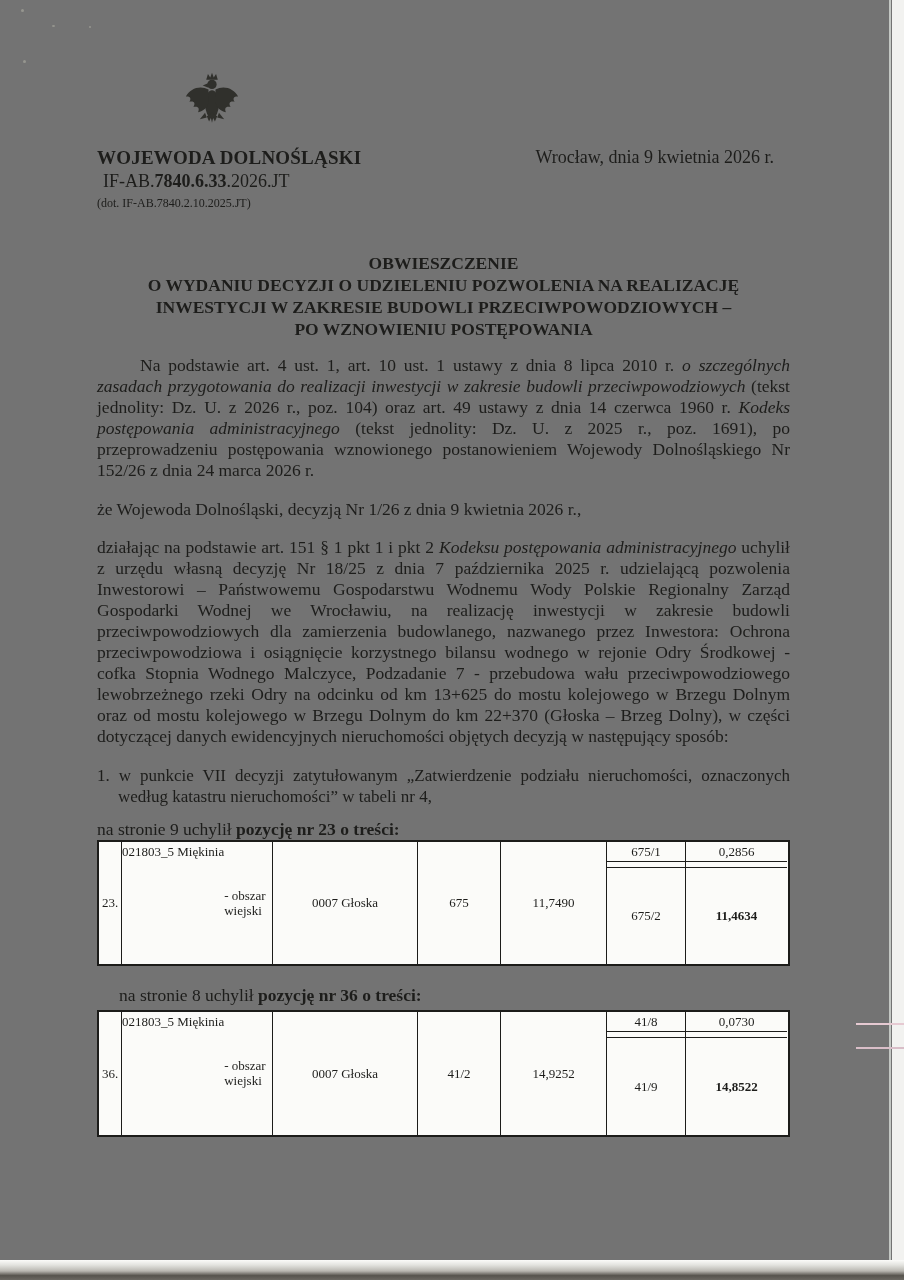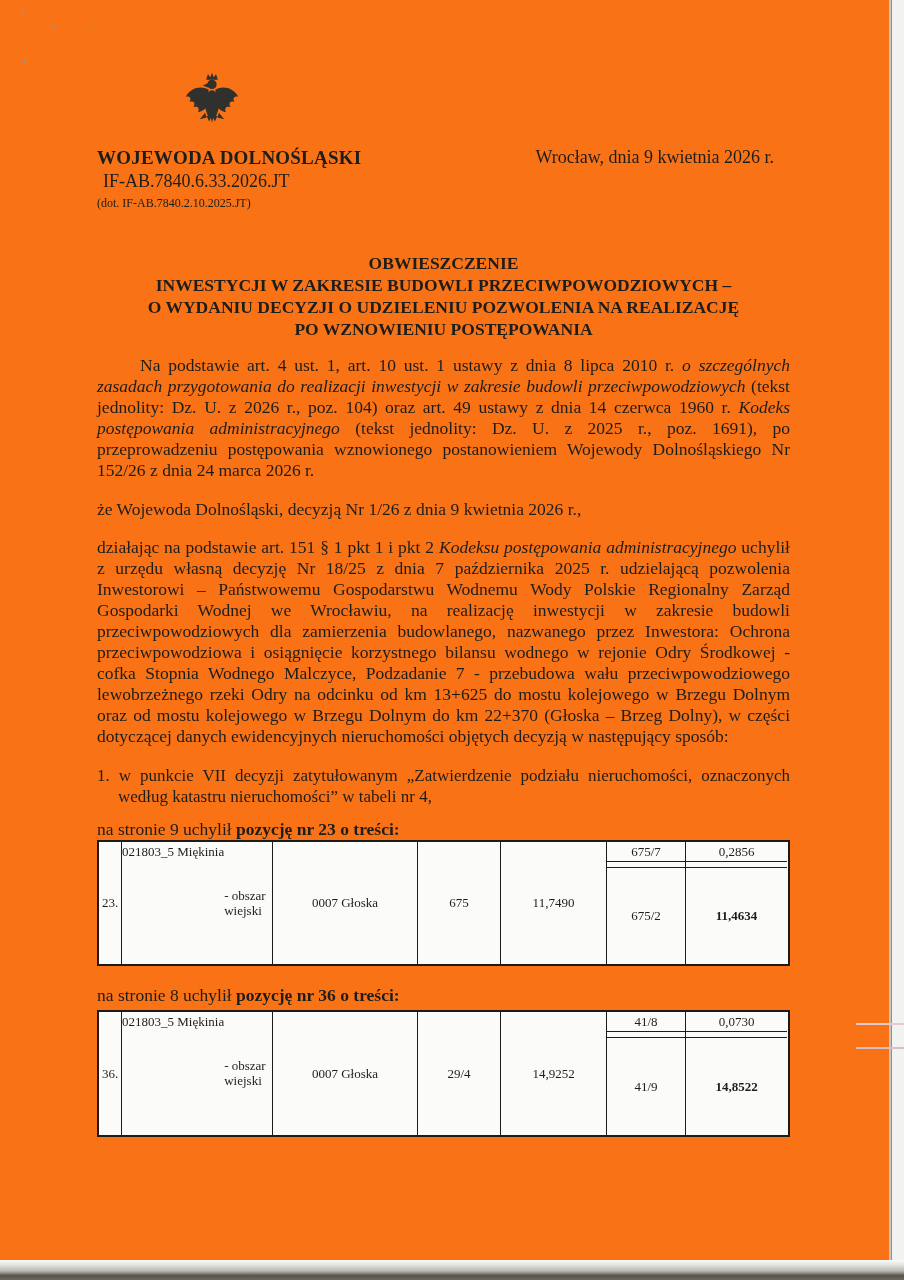--- a/index.html
+++ b/index.html
@@ -1,20 +1,20 @@
 <!DOCTYPE html>
 <html lang="pl"><head>
 <meta charset="utf-8">
 <style>
   html,body{margin:0;padding:0;background:#e9e9e7;}
   .page{
     position:relative;
     width:904px;height:1280px;
     margin:0 auto;
-    background:#f97316;
+    background:#737373;
     overflow:hidden;
     font-family:"Liberation Serif", serif;
     color:#1d1d1b;
   }
   
   .scan-right-bg{position:absolute;top:0;right:0;width:12px;height:100%;background:#f2f2f0;}
   .scan-right-line{position:absolute;top:0;left:889px;width:2px;height:100%;background:#c3c7c3;}
   .scan-bottom-band{
     position:absolute;left:0;bottom:0;width:100%;height:20px;
     background:linear-gradient(to bottom,#fbfbf9 0%,#e3e3df 25%,#b9b7b1 55%,#57544e 78%,#6b6862 100%);
@@ -25,33 +25,33 @@
   .speck{position:absolute;border-radius:50%;background:#96968f;}
   .speck.s1{left:21px;top:9px;width:3px;height:3px;}
   .speck.s2{left:52px;top:25px;width:3px;height:2px;}
   .speck.s3{left:89px;top:26px;width:2px;height:2px;}
   .speck.s4{left:23px;top:60px;width:3px;height:3px;}
   
   .content{position:absolute;left:97px;top:0;width:693px;}
   .emblem-row{margin-top:72px;margin-left:86px;height:70px;}
   .authority{margin-top:6px;font-size:19px;font-weight:700;line-height:20px;letter-spacing:.2px;}
   .case-line{margin-top:4px;padding-left:6px;font-size:18px;line-height:19px;}
-  .case-line .bold{font-weight:400;}
+  .case-line .bold{font-weight:700;}
   .ref-line{margin-top:3px;font-size:12px;line-height:19px;}
   .place-date{position:absolute;top:147px;right:16px;font-size:18px;line-height:20px;}
   .doc-title{margin-top:39px;text-align:center;font-weight:700;font-size:17.5px;line-height:22px;}
   .para{font-size:17.5px;line-height:21px;text-align:justify;}
   .p-legal{margin-top:15px;text-indent:43px;}
   .p-zawiadamiam{margin-top:16px;text-align:center;font-weight:700;font-size:17.5px;line-height:21px;}
   .p-intro{margin-top:16px;text-align:left;}
   .p-decision{margin-top:8px;}
   .list-item{margin-top:8px;padding-left:21px;text-indent:-21px;font-size:17px;line-height:21px;text-align:justify;}
   .table-label{margin-top:12px;font-size:17.5px;line-height:21px;}
   .table-label .bold{font-weight:700;}
-  .table-label.second{margin-top:19px;}
+  .table-label.second{margin-top:19px;margin-left:22px;}
   em{font-style:italic;}
   
   .doc-table{
     display:grid;
     grid-template-columns:23px 151px 145px 83px 106px 79px 101px;
     grid-template-rows:20px 5px 1fr;
     border:2.5px solid #1c1c1a;
     background:#fbfbf9;
     box-sizing:border-box;
     height:126px;
@@ -111,22 +111,22 @@
     <div class="authority">WOJEWODA DOLNOŚLĄSKI</div>
 
     <div class="case-line"><span>IF-AB.</span><span class="bold">7840.6.33</span><span>.2026.JT</span></div>
 
     <div class="ref-line">(dot. IF-AB.7840.2.10.2025.JT)</div>
 
     <div class="place-date">Wrocław, dnia 9 kwietnia 2026 r.</div>
 
     <div class="doc-title">
       <div>OBWIESZCZENIE</div>
+      <div>O WYDANIU DECYZJI O UDZIELENIU POZWOLENIA NA REALIZACJĘ</div>
       <div>INWESTYCJI W ZAKRESIE BUDOWLI PRZECIWPOWODZIOWYCH –</div>
-      <div>O WYDANIU DECYZJI O UDZIELENIU POZWOLENIA NA REALIZACJĘ</div>
       <div>PO WZNOWIENIU POSTĘPOWANIA</div>
     </div>
 
     <p class="para p-legal"><span>Na podstawie art. 4 ust. 1, art. 10 ust. 1 ustawy z dnia 8 lipca 2010 r. </span><em>o szczególnych zasadach przygotowania do realizacji inwestycji w zakresie budowli przeciwpowodziowych</em><span> (tekst jednolity: Dz. U. z 2026 r., poz. 104) oraz art. 49 ustawy z dnia 14 czerwca 1960 r. </span><em>Kodeks postępowania administracyjnego</em><span> (tekst jednolity: Dz. U. z 2025 r., poz. 1691), po przeprowadzeniu postępowania wznowionego postanowieniem Wojewody Dolnośląskiego Nr 152/26 z dnia 24 marca 2026 r.</span></p>
 
 
     <p class="para p-intro">że Wojewoda Dolnośląski, decyzją Nr 1/26 z dnia 9 kwietnia 2026 r.,</p>
 
     <p class="para p-decision"><span>działając na podstawie art. 151 § 1 pkt 1 i pkt 2 </span><em>Kodeksu postępowania administracyjnego</em><span> uchylił z urzędu własną decyzję Nr 18/25 z dnia 7 października 2025 r. udzielającą pozwolenia Inwestorowi – Państwowemu Gospodarstwu Wodnemu Wody Polskie Regionalny Zarząd Gospodarki Wodnej we Wrocławiu, na realizację inwestycji w zakresie budowli przeciwpowodziowych dla zamierzenia budowlanego, nazwanego przez Inwestora: Ochrona przeciwpowodziowa i osiągnięcie korzystnego bilansu wodnego w rejonie Odry Środkowej - cofka Stopnia Wodnego Malczyce, Podzadanie 7 - przebudowa wału przeciwpowodziowego lewobrzeżnego rzeki Odry na odcinku od km 13+625 do mostu kolejowego w Brzegu Dolnym oraz od mostu kolejowego w Brzegu Dolnym do km 22+370 (Głoska – Brzeg Dolny), w części dotyczącej danych ewidencyjnych nieruchomości objętych decyzją w następujący sposób:</span></p>
 
@@ -136,38 +136,38 @@
 
     <div class="doc-table">
       <div class="cell c-no">23.</div>
       <div class="cell c-district">
         <div class="district-top">021803_5 Miękinia</div>
         <div class="district-bottom">- obszar wiejski</div>
       </div>
       <div class="cell c-precinct">0007 Głoska</div>
       <div class="cell c-parcel">675</div>
       <div class="cell c-area">11,7490</div>
-      <div class="cell c-sub1-parcel">675/7</div>
+      <div class="cell c-sub1-parcel">675/1</div>
       <div class="cell c-sub1-area">0,2856</div>
       <div class="cell c-gap-parcel"></div>
       <div class="cell c-gap-area"></div>
       <div class="cell c-sub2-parcel">675/2</div>
       <div class="cell c-sub2-area">11,4634</div>
     </div>
 
     <div class="table-label second"><span>na stronie 8 uchylił </span><span class="bold">pozycję nr 36 o treści:</span></div>
 
     <div class="doc-table second">
       <div class="cell c-no">36.</div>
       <div class="cell c-district">
         <div class="district-top">021803_5 Miękinia</div>
         <div class="district-bottom">- obszar wiejski</div>
       </div>
       <div class="cell c-precinct">0007 Głoska</div>
-      <div class="cell c-parcel">29/4</div>
+      <div class="cell c-parcel">41/2</div>
       <div class="cell c-area">14,9252</div>
       <div class="cell c-sub1-parcel">41/8</div>
       <div class="cell c-sub1-area">0,0730</div>
       <div class="cell c-gap-parcel"></div>
       <div class="cell c-gap-area"></div>
       <div class="cell c-sub2-parcel">41/9</div>
       <div class="cell c-sub2-area">14,8522</div>
     </div>
 
   </div>

